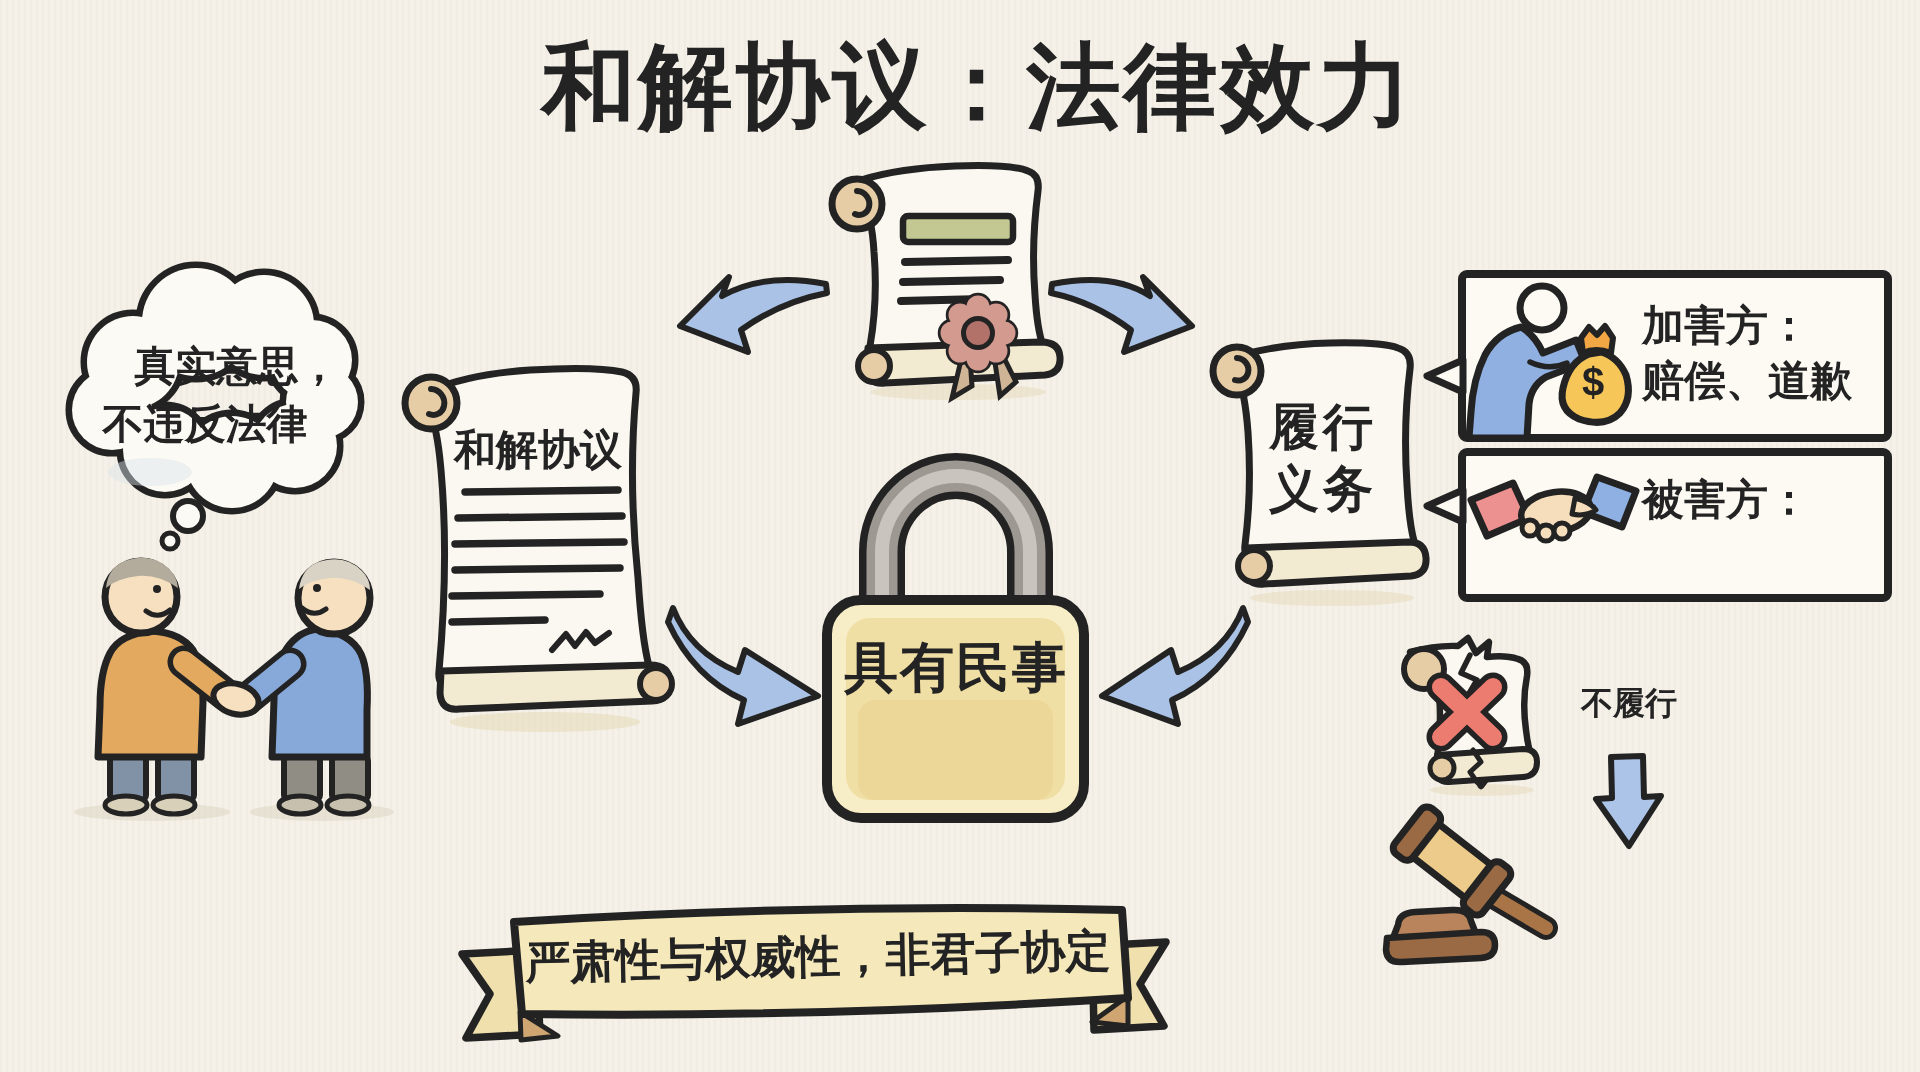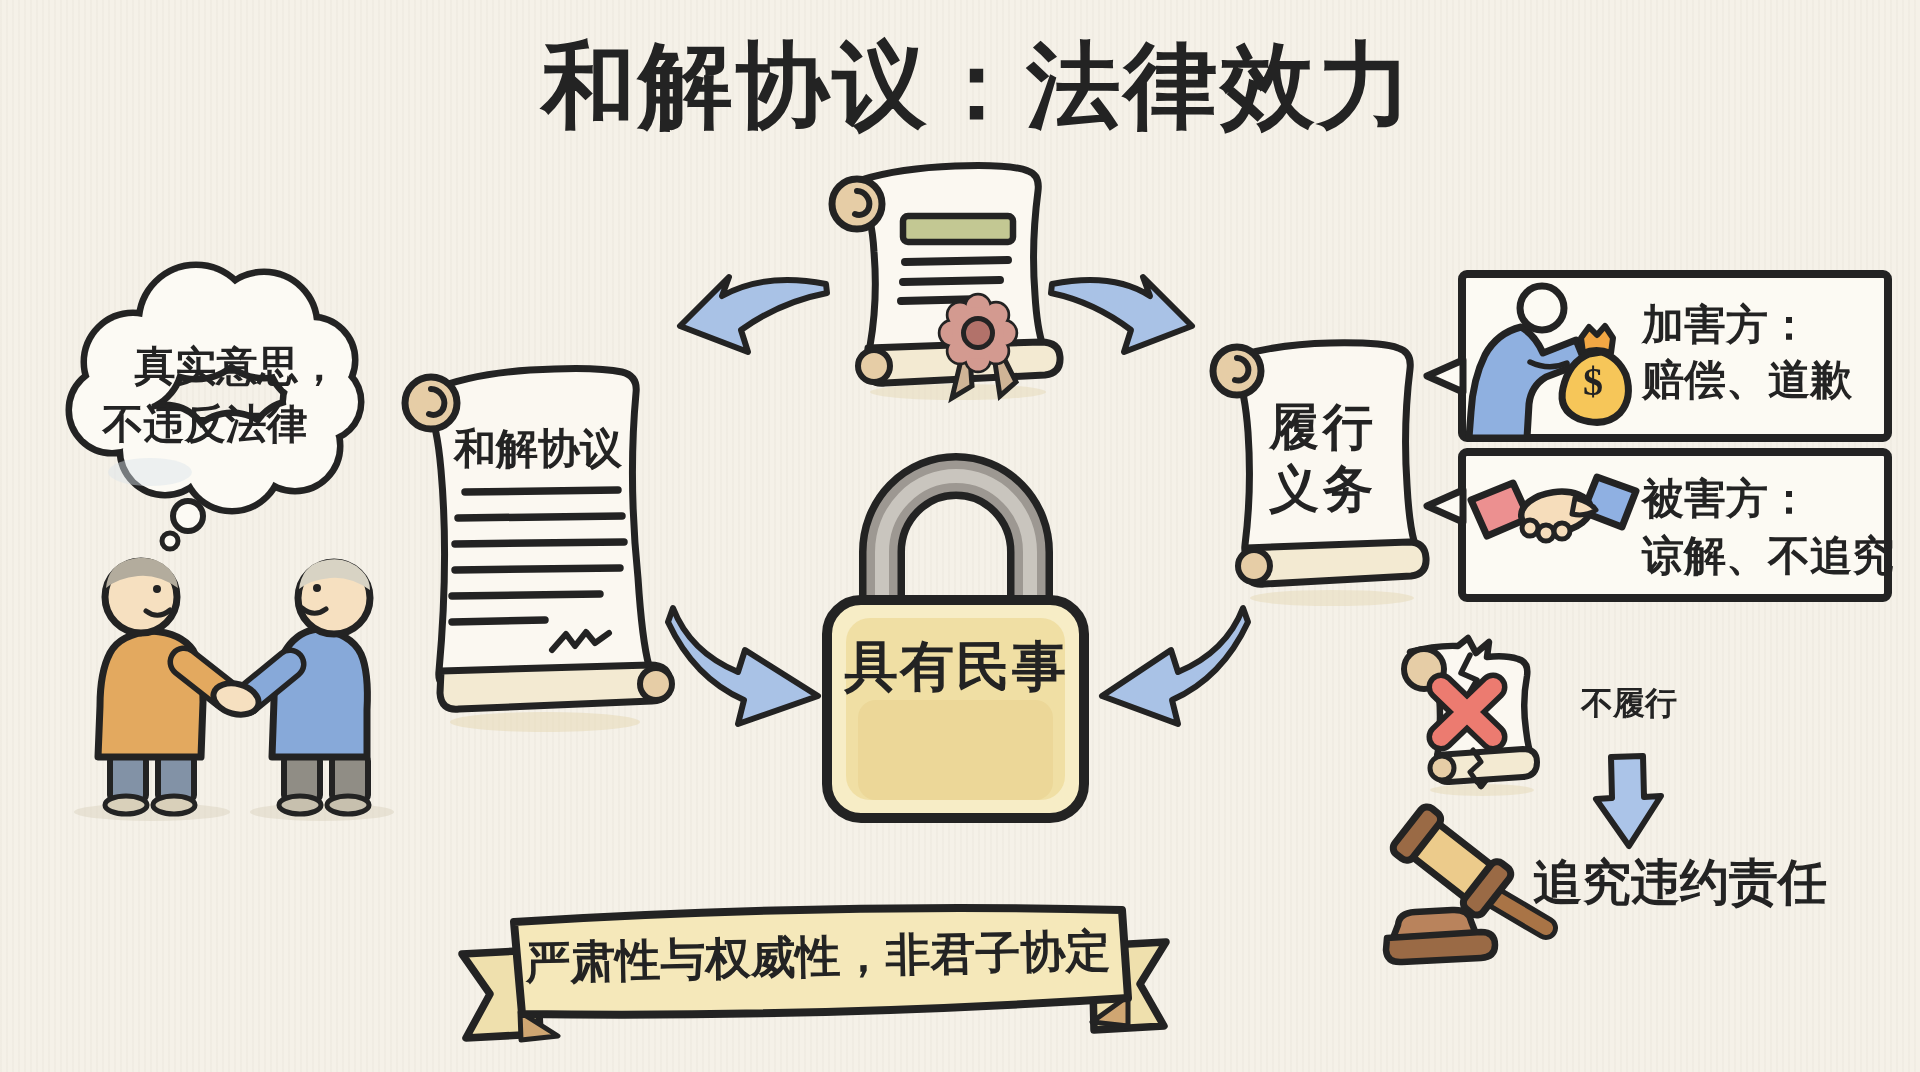--- a/index.html
+++ b/index.html
@@ -1,20 +1,20 @@
 <!DOCTYPE html>
 <html><head>
 <meta charset="utf-8">
 <style>
   html,body{margin:0;padding:0;background:#e8e4d8;}
   .stage{
     position:relative;width:1920px;height:1072px;overflow:hidden;
     background:#f5f1e8;
     background-image:repeating-linear-gradient(90deg, rgba(120,110,90,.035) 0 2px, rgba(0,0,0,0) 2px 6px);
-    font-family:Liberation Serif, serif;
+    font-family:Liberation Sans, sans-serif;
   }
   svg.art{position:absolute;left:0;top:0;}
   .t{
     position:absolute;color:#232323;font-weight:700;line-height:1.12;
     text-align:center;white-space:nowrap;transform:translateX(-50%);
   }
   .tl{ 
     position:absolute;color:#232323;font-weight:700;line-height:1.12;
     text-align:center;white-space:nowrap;
   }
@@ -283,20 +283,18 @@
 <div class="t obl" style="left:1323px; top:399px;">履行</div>
 <div class="t obl" style="left:1323px; top:461px;">义务</div>
 
 <div class="t lockcap" style="left:956px; top:637px;">具有民事</div>
 
 <div class="tl boxh" style="left:1642px; top:302px;">加害方：</div>
 <div class="tl boxd" style="left:1642px; top:357px;">赔偿、道歉</div>
 <div class="t dollar" style="left:1593px; top:360px;">$</div>
 
 <div class="tl boxh" style="left:1642px; top:476px;">被害方：</div>
-<div class="tl boxd" style="left:1642px; top:533px;">谅解、不追究</div>
 
 <div class="t breach" style="left:1629px; top:686px;">不履行</div>
-<div class="t result" style="left:1680px; top:856px;">追究违约责任</div>
 
 <div class="t banner-t" style="left:818px; top:932px;">严肃性与权威性，非君子协定</div>
 
 </div>
 
 </body></html>

